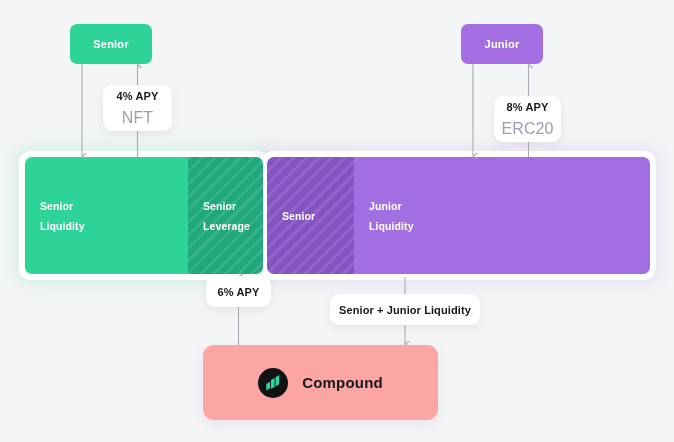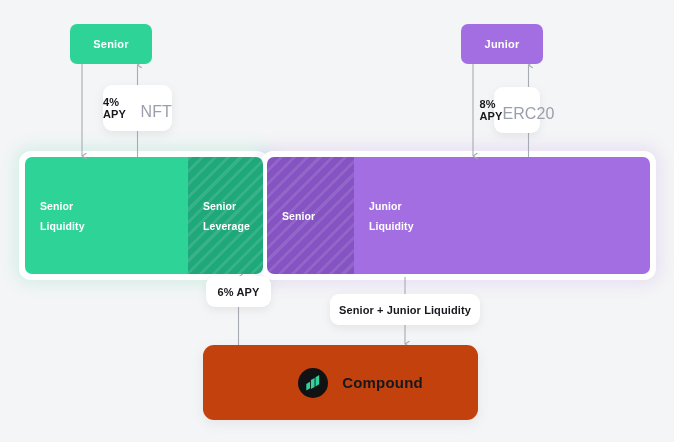--- a/index.html
+++ b/index.html
@@ -25,32 +25,32 @@
   }
   #pill-senior{left:70px;top:24px;background:#2ed398;}
   #pill-junior{left:461px;top:24px;background:#a36ee2;}
 
   
   .card{
     position:absolute;
     background:#ffffff;
     border-radius:9px;
     box-shadow:0 3px 9px rgba(120,125,140,.13);
-    display:flex;flex-direction:row;
+    display:flex;flex-direction:column;
     align-items:center;justify-content:center;
     z-index:7;
   }
   .card .big{
     font-size:11px;font-weight:700;color:#17181c;letter-spacing:.1px;
   }
   .card .sub{
     font-size:16px;font-weight:400;color:#9aa0ab;margin-top:7px;letter-spacing:.1px;
   }
   #card-nft{left:103px;top:85px;width:69px;height:46px;}
-  #card-erc20{left:494px;top:87px;width:46px;height:46px;}
+  #card-erc20{left:494px;top:96px;width:67px;height:46px;}
   #card-6apy{left:206px;top:276px;width:65px;height:31px;}
   #card-sjl{left:330px;top:294px;width:150px;height:31px;border-radius:9px;}
 
   
   .bar-wrap{
     position:absolute;
     top:151px;height:129px;
     background:#ffffff;
     border-radius:12px;
     z-index:2;
@@ -100,26 +100,25 @@
     background-color:#8553c2;
     background-image:repeating-linear-gradient(135deg,
       rgba(255,255,255,.11) 0px, rgba(255,255,255,.11) 3px,
       rgba(0,0,0,0) 3px, rgba(0,0,0,0) 9px);
   }
 
   
   #compound-box{
     position:absolute;
     left:203px;top:345px;width:235px;height:75px;
-    background:#c2410c;border-radius:11px;
+    background:#fca5a5;border-radius:11px;
     box-shadow:0 4px 12px rgba(120,125,140,.12);
     display:flex;align-items:center;justify-content:center;
     gap:14px;
     z-index:7;
-    padding-left:40px;
   }
   #compound-box .cname{
     font-size:15px;font-weight:700;color:#17181c;letter-spacing:.2px;
   }
 
   
   .svg-layer{position:absolute;inset:0;z-index:5;pointer-events:none;}
 </style>
 </head>
 <body>

